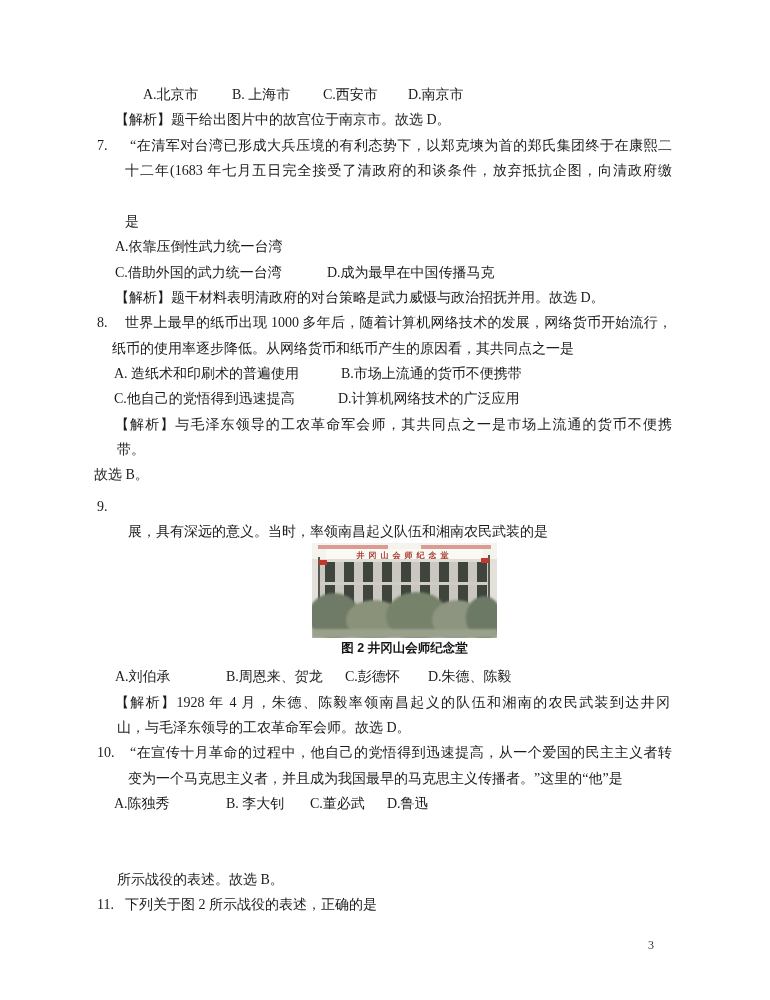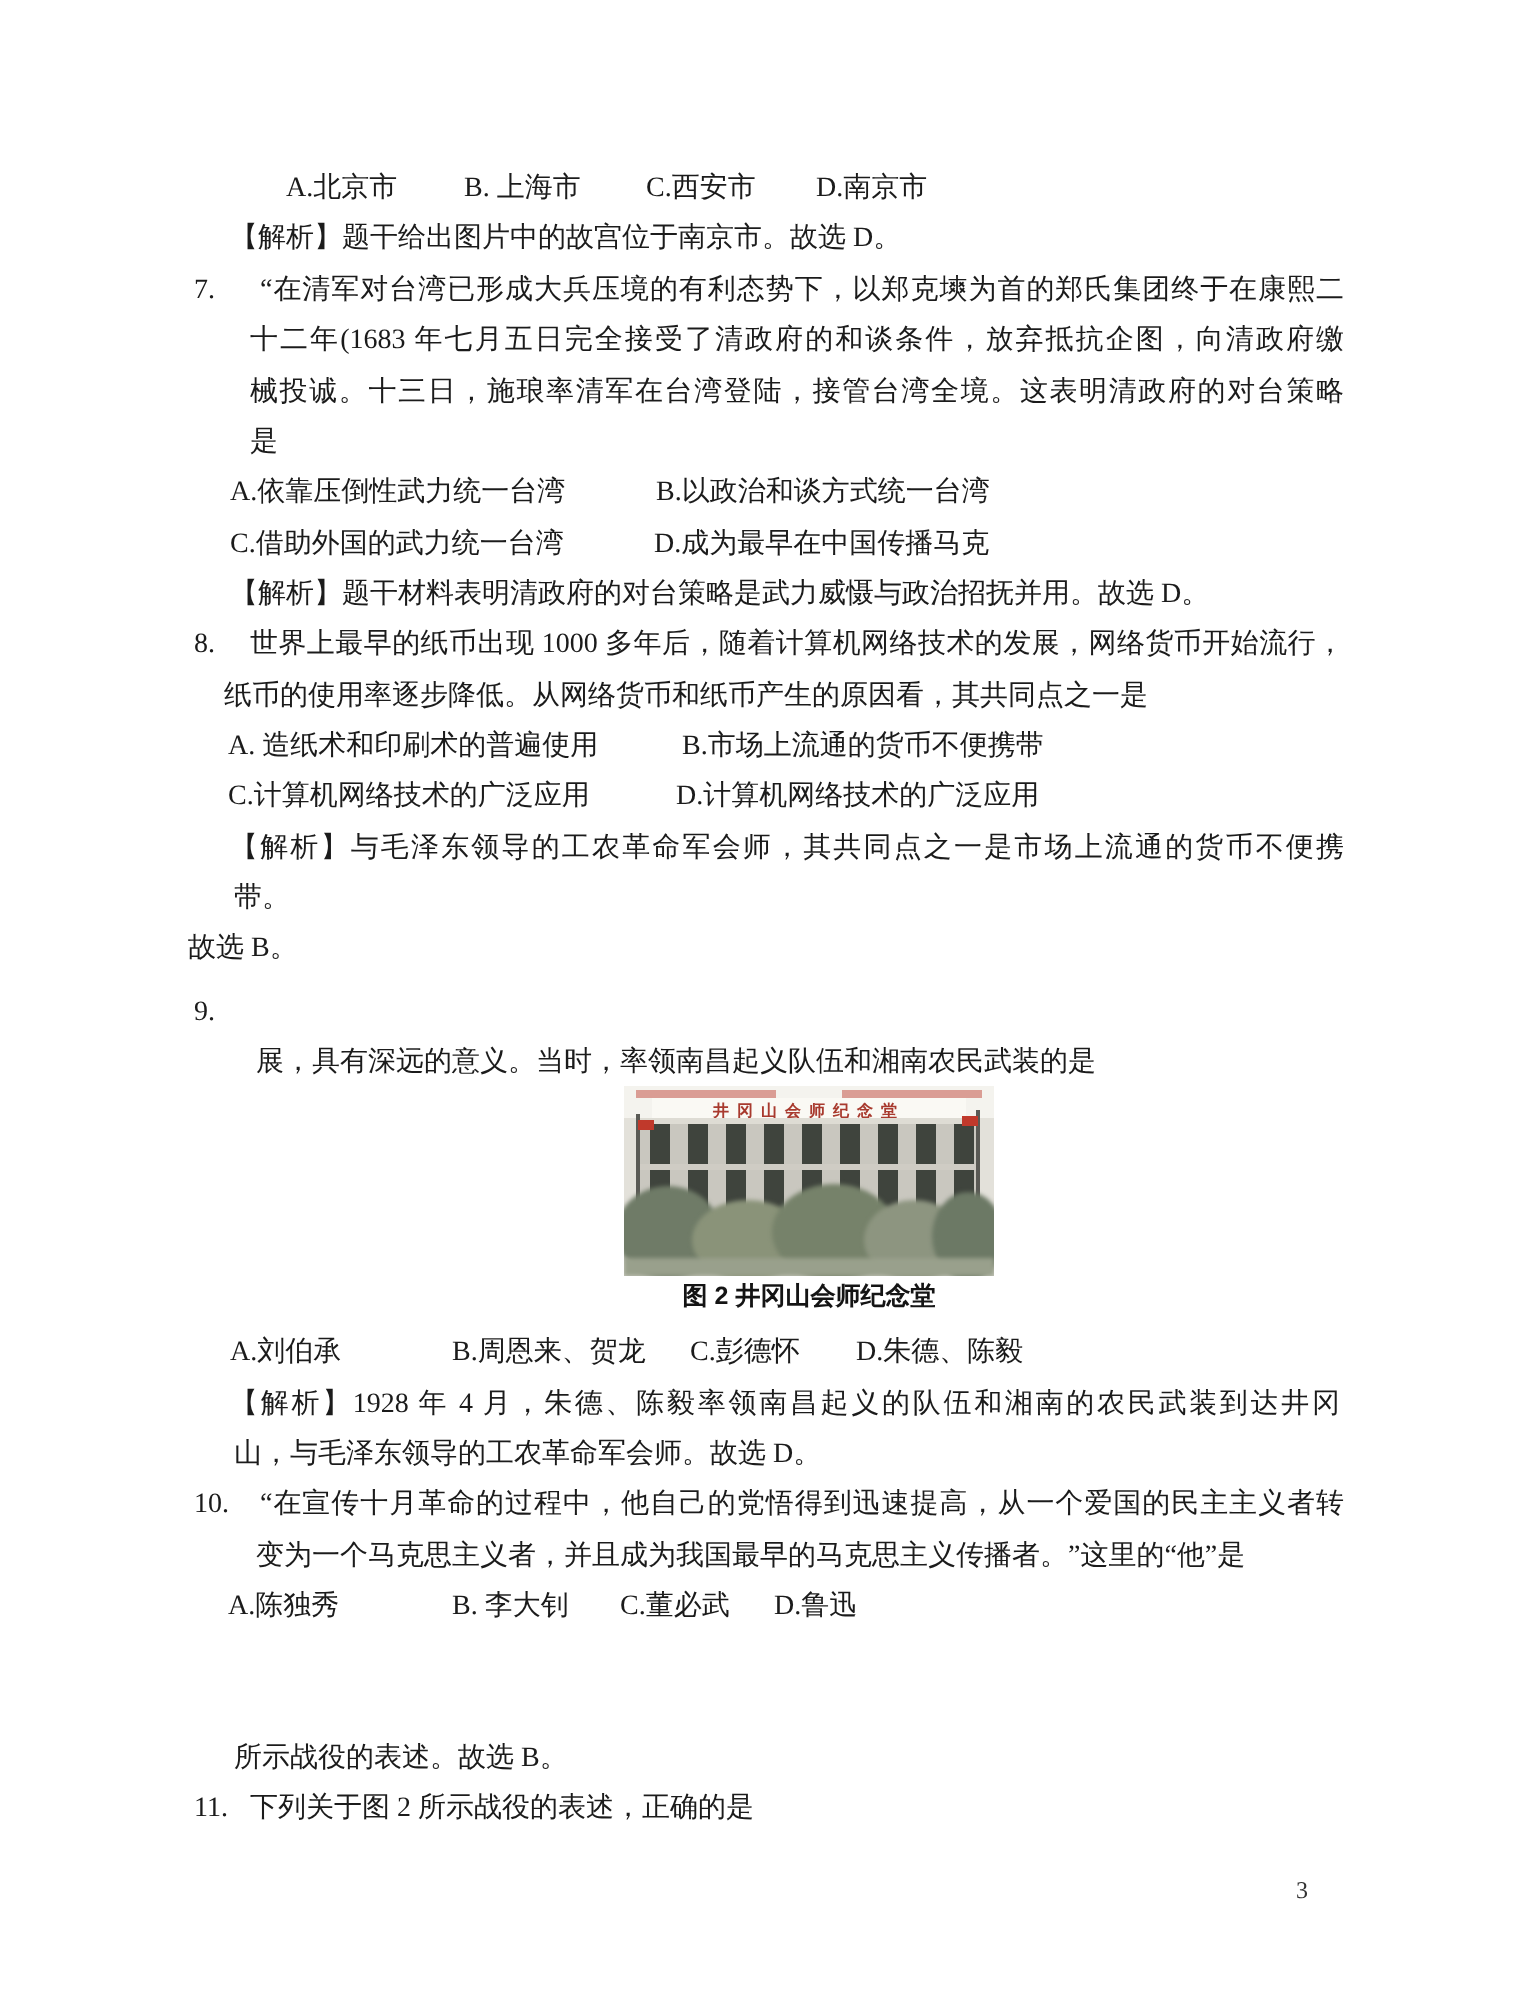--- a/index.html
+++ b/index.html
@@ -40,34 +40,32 @@
 
   <span class="t" style="left:143px;top:84px">A.北京市</span>
   <span class="t" style="left:232px;top:84px">B. 上海市</span>
   <span class="t" style="left:323px;top:84px">C.西安市</span>
   <span class="t" style="left:408px;top:84px">D.南京市</span>
   <span class="t" style="left:115px;top:109px">【解析】题干给出图片中的故宫位于南京市。故选 D。</span>
 
   <span class="qnum" style="left:97px;top:135px">7.</span>
   <span class="t just" style="left:130px;top:135px;width:542px">“在清军对台湾已形成大兵压境的有利态势下，以郑克塽为首的郑氏集团终于在康熙二</span>
   <span class="t just" style="left:125px;top:160px;width:547px">十二年(1683 年七月五日完全接受了清政府的和谈条件，放弃抵抗企图，向清政府缴</span>
-  <span class="t just" style="left:125px;top:186px;width:547px">械投诚。十三日，施琅率清军在台湾登陆，接管台湾全境。这表明清政府的对台策略</span>
   <span class="t" style="left:125px;top:211px">是</span>
   <span class="t" style="left:115px;top:236px">A.依靠压倒性武力统一台湾</span>
-  <span class="t" style="left:328px;top:236px">B.以政治和谈方式统一台湾</span>
   <span class="t" style="left:115px;top:262px">C.借助外国的武力统一台湾</span>
   <span class="t" style="left:327px;top:262px">D.成为最早在中国传播马克</span>
   <span class="t" style="left:115px;top:287px">【解析】题干材料表明清政府的对台策略是武力威慑与政治招抚并用。故选 D。</span>
 
   <span class="qnum" style="left:97px;top:312px">8.</span>
   <span class="t just" style="left:125px;top:312px;width:547px">世界上最早的纸币出现 1000 多年后，随着计算机网络技术的发展，网络货币开始流行，</span>
   <span class="t" style="left:112px;top:338px">纸币的使用率逐步降低。从网络货币和纸币产生的原因看，其共同点之一是</span>
   <span class="t" style="left:114px;top:363px">A.  造纸术和印刷术的普遍使用</span>
   <span class="t" style="left:341px;top:363px">B.市场上流通的货币不便携带</span>
-  <span class="t" style="left:114px;top:388px">C.计算机网络技术的广泛应用</span>
+  <span class="t" style="left:114px;top:388px">C.他自己的党悟得到迅速提高</span>
   <span class="t" style="left:338px;top:388px">D.计算机网络技术的广泛应用</span>
   <span class="t just" style="left:115px;top:414px;width:557px">【解析】与毛泽东领导的工农革命军会师，其共同点之一是市场上流通的货币不便携</span>
   <span class="t" style="left:117px;top:439px">带。</span>
   <span class="t" style="left:94px;top:464px">故选 B。</span>
 
   <span class="qnum" style="left:97px;top:496px">9.</span>
   <span class="t" style="left:128px;top:521px">展，具有深远的意义。当时，率领南昌起义队伍和湘南农民武装的是</span>
 
   <div class="photo">
     <div class="banner" style="left:6px;width:70px"></div>

